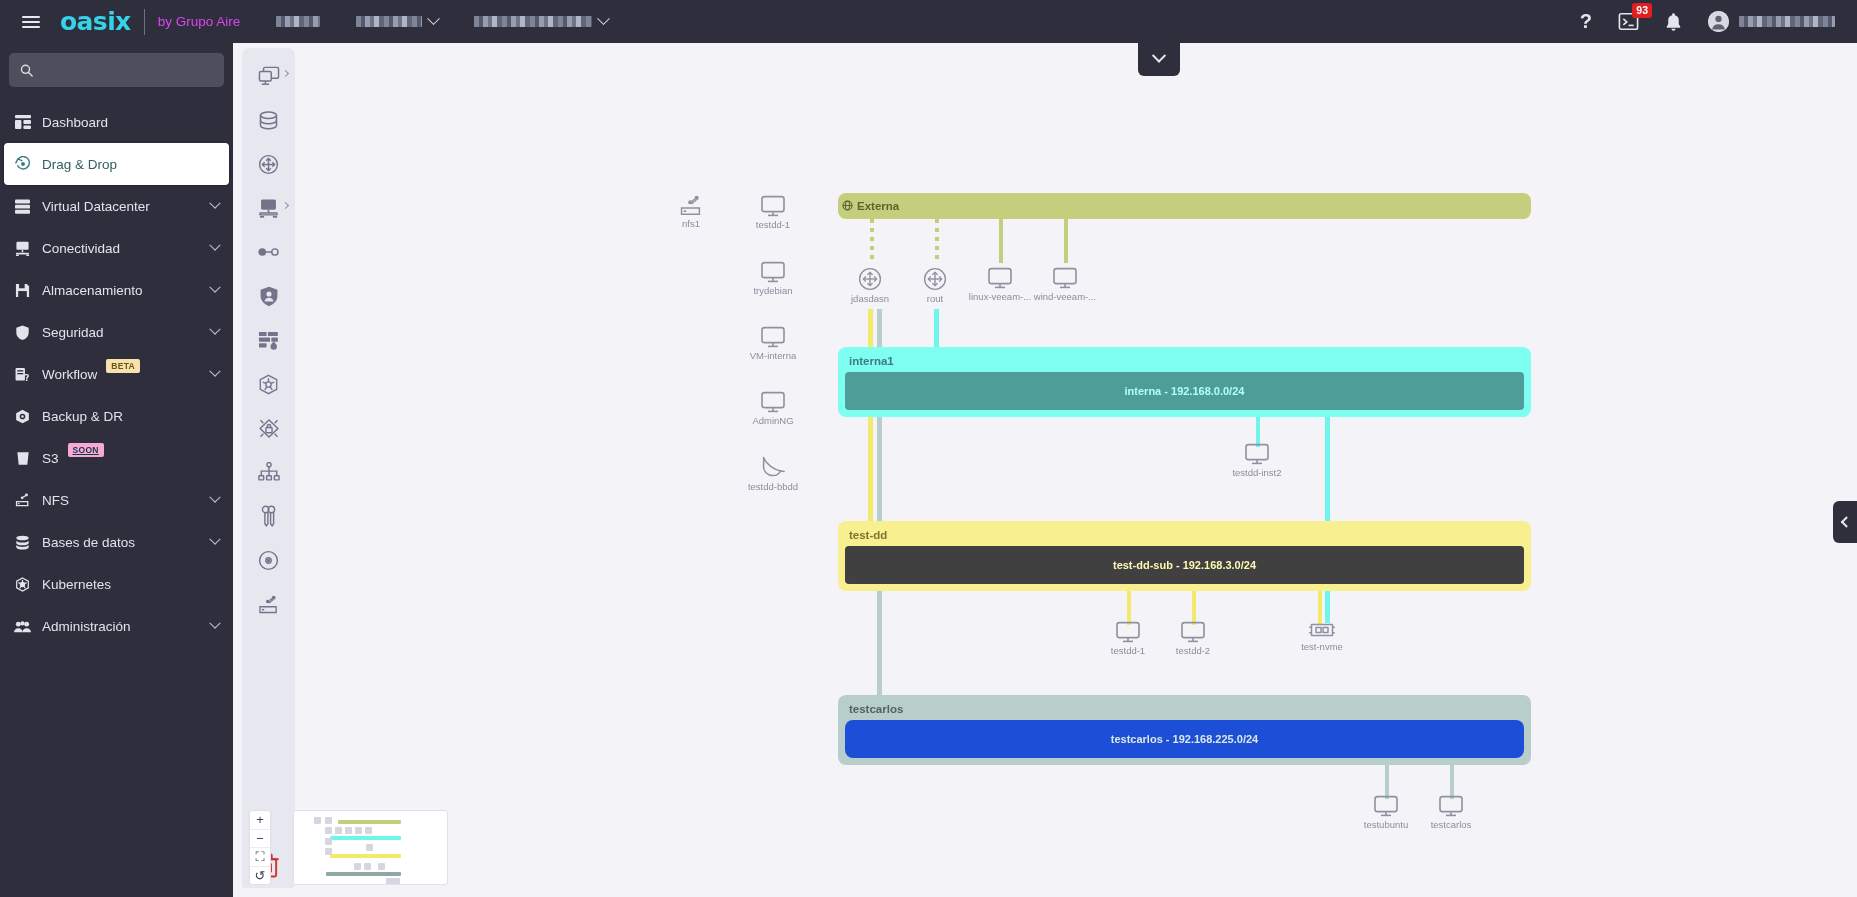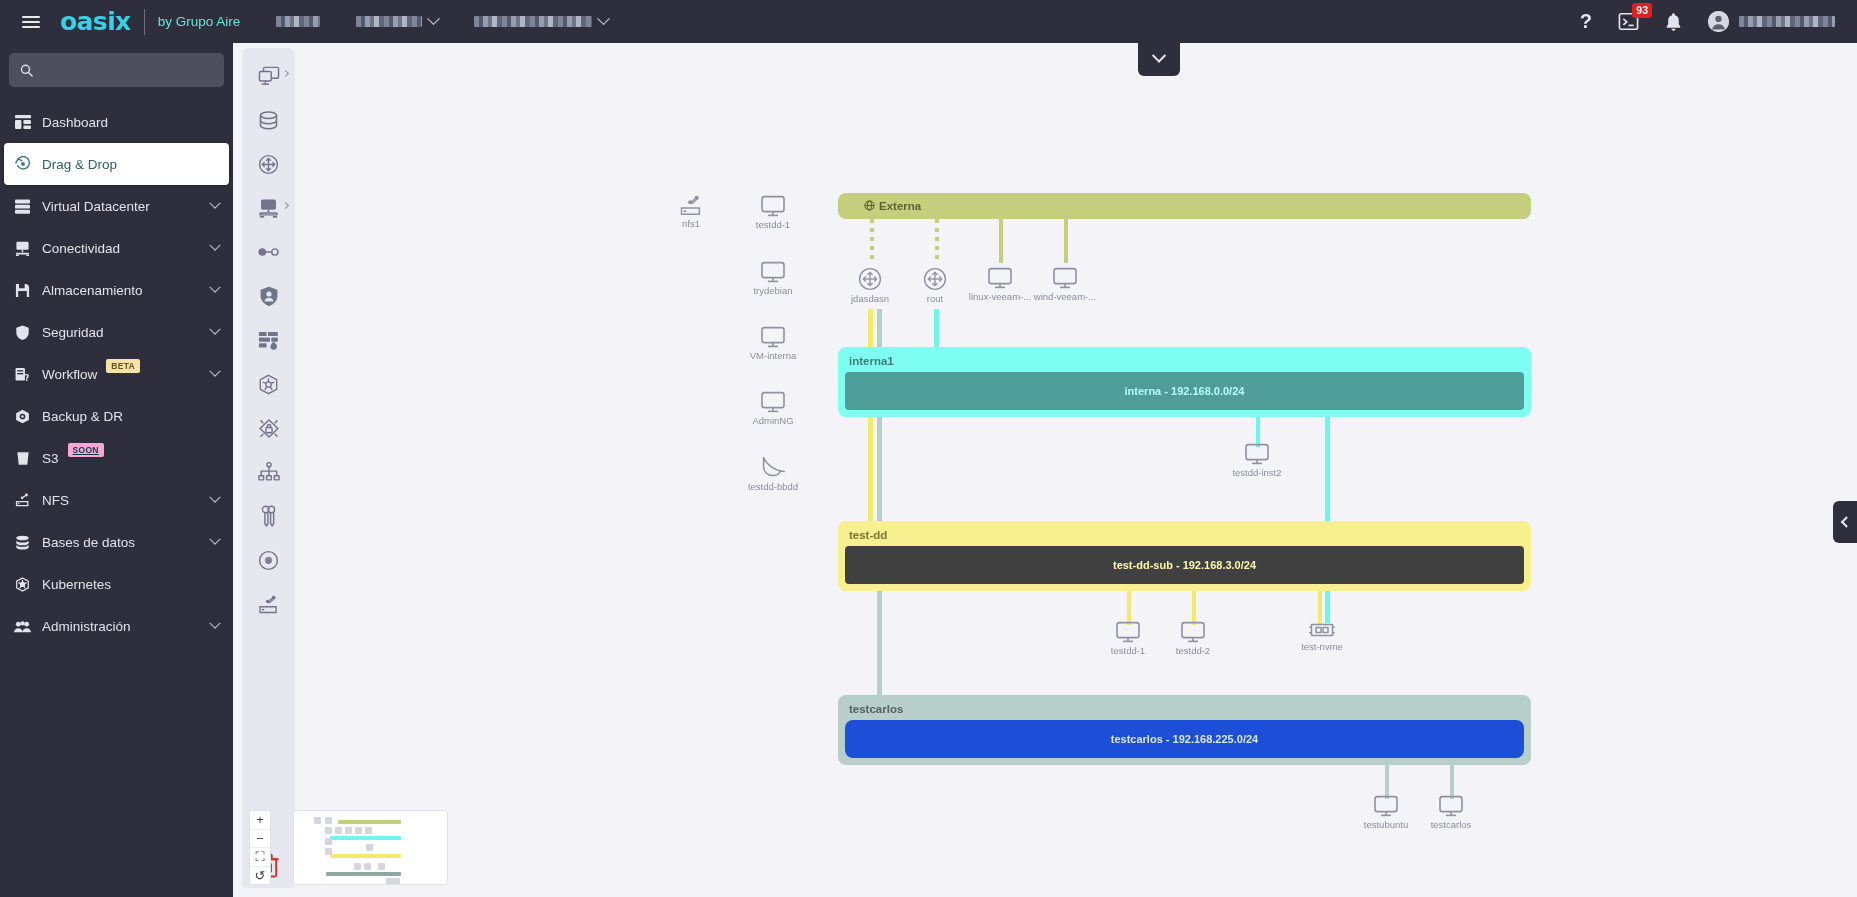--- a/index.html
+++ b/index.html
@@ -13,21 +13,21 @@
   
   #topbar{
     position:absolute; left:0; top:0; width:1857px; height:43px;
     background:#2e2e3c; display:flex; align-items:center; z-index:40;
   }
   .hamburger{ width:46px; display:flex; flex-direction:column; gap:3px; align-items:center; cursor:pointer; margin-left:8px;}
   .hamburger i{ display:block; width:18px; height:2px; background:#e8e8ef; border-radius:1px;}
   .brand{ display:flex; align-items:center; gap:13px; margin-left:6px;}
   .brand .logo{ font-size:25px; font-weight:700; color:#35d2e8; letter-spacing:-.6px; line-height:1; font-family:"DejaVu Sans", sans-serif;}
   .brand .divider{ width:1px; height:26px; background:#6f6f84;}
-  .brand .byline{ font-size:13.5px; color:#5eead4;}
+  .brand .byline{ font-size:13.5px; color:#d946ef;}
   .redact{ display:inline-block; height:11px; border-radius:1px;
     background:
       repeating-linear-gradient(90deg,#8e93a8 0 5px,#5c6179 5px 9px,#aab0c4 9px 14px,#7b8296 14px 18px,#c9cedd 18px 23px,#6b7287 23px 28px);
     filter:blur(.6px); opacity:.85;
   }
   .hdr-item{ display:flex; align-items:center; gap:7px; margin-left:36px; cursor:pointer;}
   .chev{ width:9px; height:9px; border-right:1.8px solid #cfcfdc; border-bottom:1.8px solid #cfcfdc; transform:rotate(45deg) translate(-2px,-2px); }
   .hdr-right{ margin-left:auto; display:flex; align-items:center; gap:26px; padding-right:22px;}
   .hdr-right .ico{ color:#e4e4ee; cursor:pointer; display:flex; align-items:center; position:relative;}
   .qmark{ font-size:20px; font-weight:600; color:#e4e4ee;}
@@ -522,21 +522,21 @@
     <div class="link" style="left:1023px; top:352px; width:4px; height:52px; background:#6ef5ec;"></div>
     <div class="link" style="left:1092px; top:352px; width:5px; height:228px; background:#6ef5ec;"></div>
 
     <div class="link" style="left:894px; top:526px; width:4px; height:56px; background:#f3e96a;"></div>
     <div class="link" style="left:959px; top:526px; width:4px; height:56px; background:#f3e96a;"></div>
     <div class="link" style="left:1085px; top:526px; width:4px; height:56px; background:#f3e96a;"></div>
 
     <div class="link" style="left:1152px; top:700px; width:4px; height:56px; background:#b7ceca;"></div>
     <div class="link" style="left:1217px; top:700px; width:4px; height:56px; background:#b7ceca;"></div>
 
-    <div class="net" style="left:605px; top:150px; width:693px; height:26px; background:#c5ce7d; padding:0 22px; display:flex; align-items:center;">
+    <div class="net" style="left:605px; top:150px; width:693px; height:26px; background:#c5ce7d; padding:0 0; display:flex; align-items:center;">
       <span class="net-title" style="color:#5d6330;">
         <span>
           <svg width="11" height="11" viewBox="0 0 12 12" fill="none" stroke="#5d6330" stroke-width="1.1">
               <circle cx="6" cy="6" r="5"></circle>
               <ellipse cx="6" cy="6" rx="2.3" ry="5"></ellipse>
               <line x1="1" y1="6" x2="11" y2="6"></line>
             </svg>
         </span>
         <span>Externa</span>
       </span>

